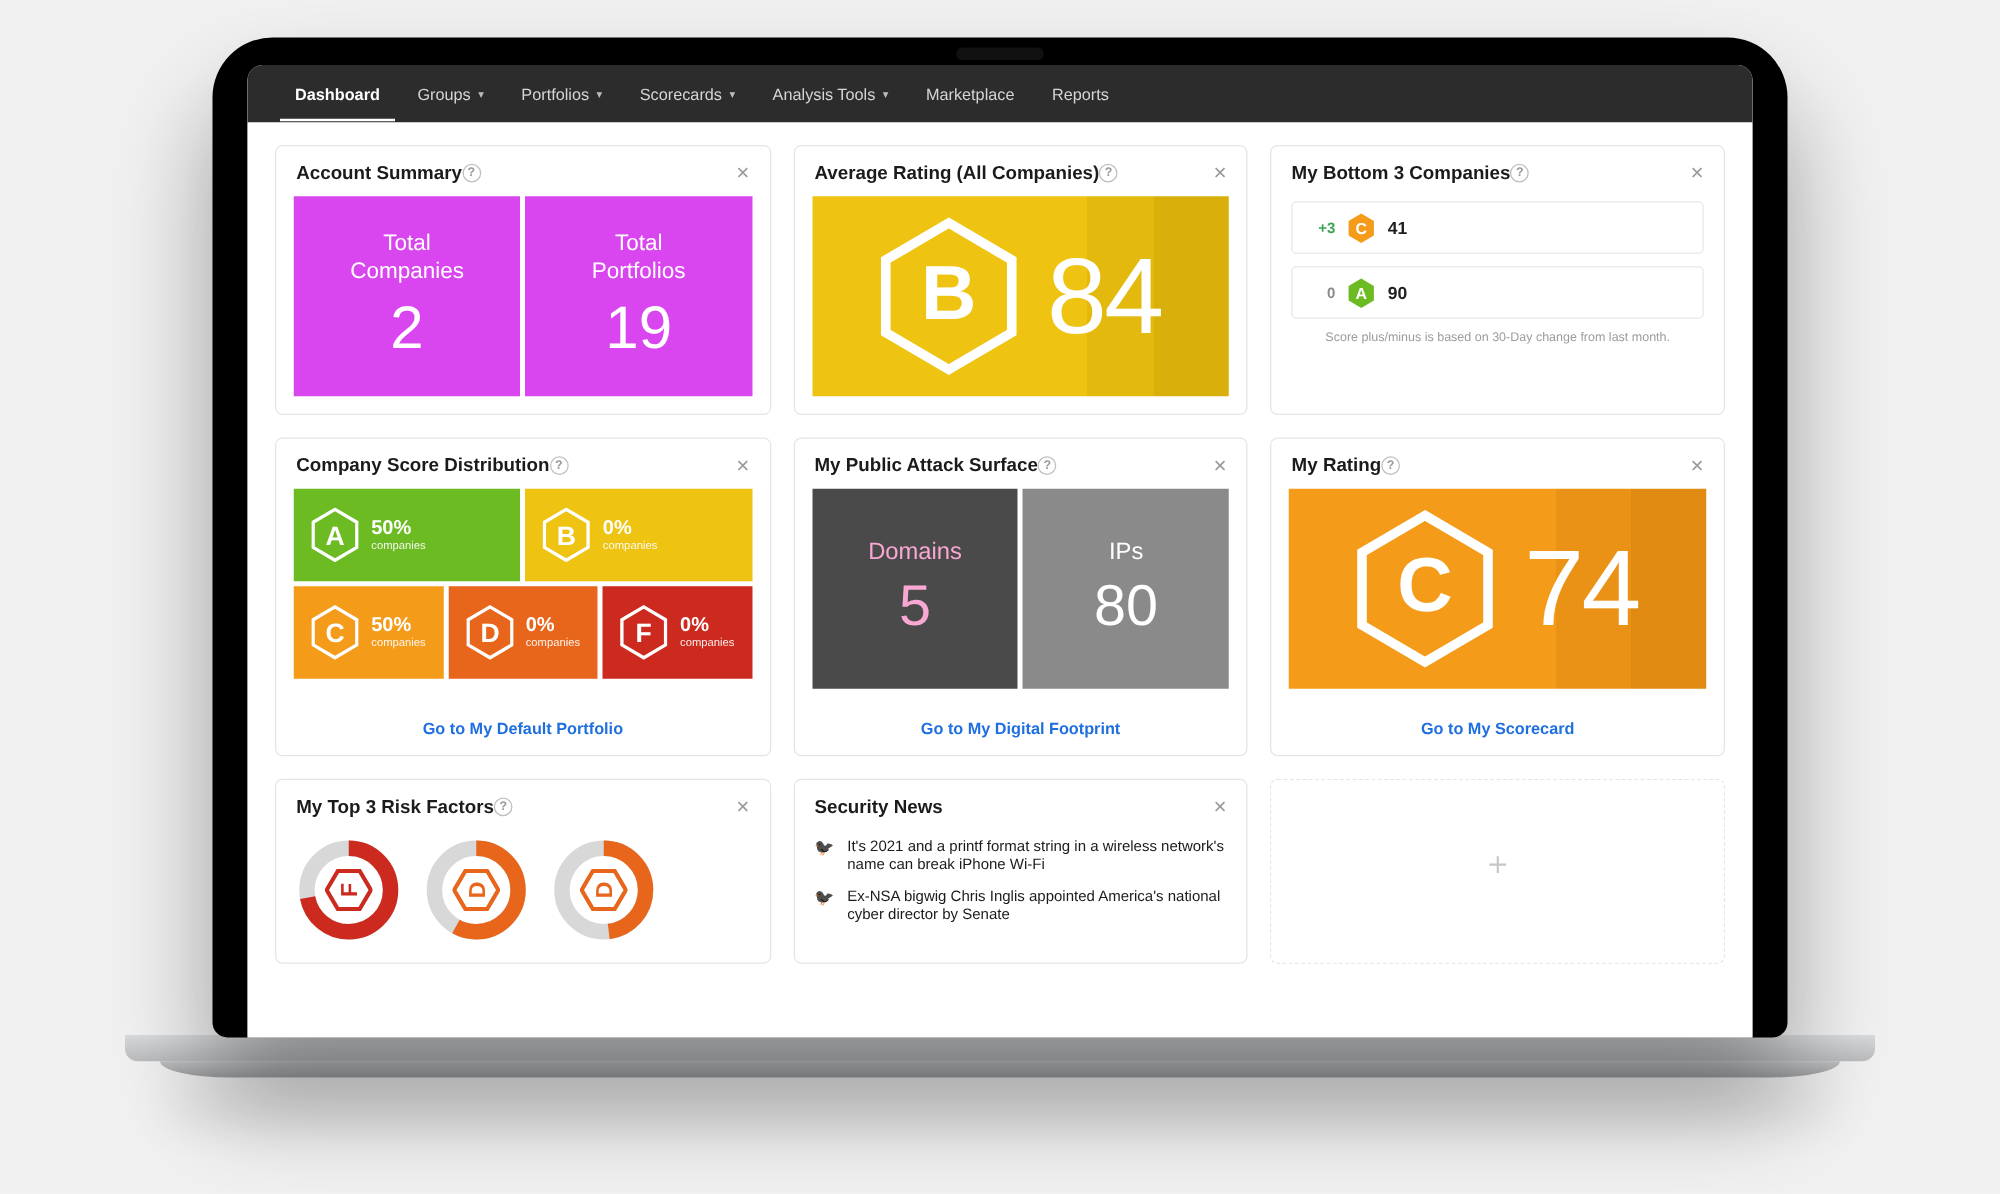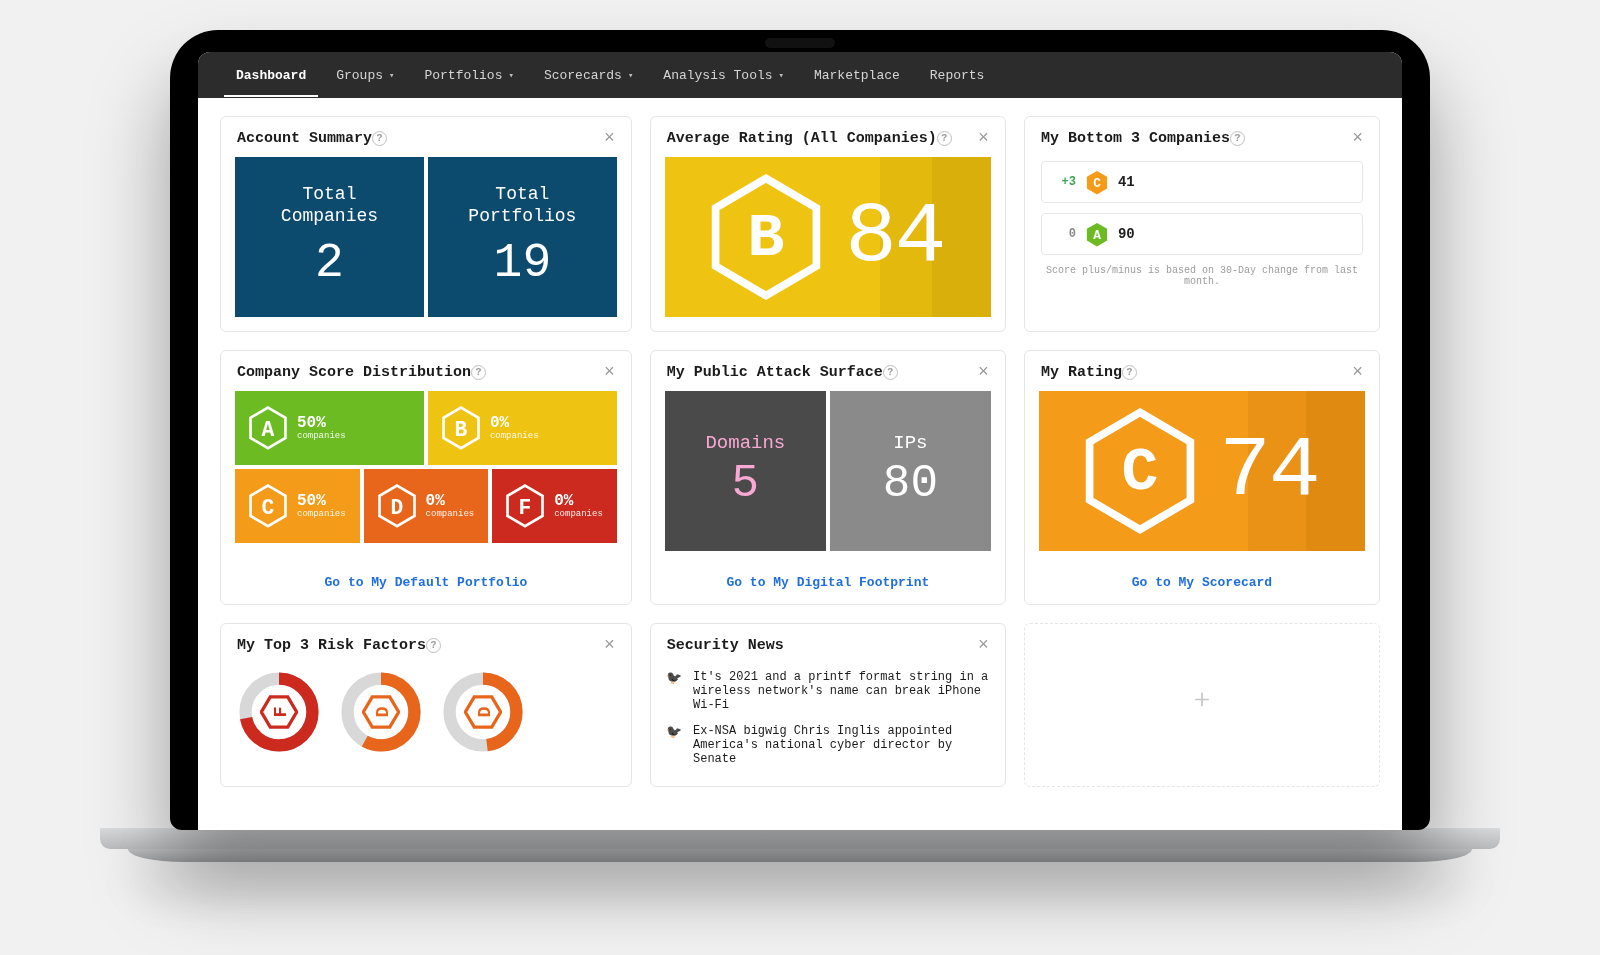--- a/index.html
+++ b/index.html
@@ -3,21 +3,20 @@
 <meta charset="utf-8">
 <style>
   * { box-sizing: border-box; margin: 0; padding: 0; }
   html, body { width: 1600px; height: 955px; font-family: "Helvetica Neue", Arial, sans-serif; background:#f1f1f1; overflow:hidden;}
   
   .stage { width:1600px; height:955px; display:flex; flex-direction:column; align-items:center; justify-content:flex-start; padding-top:30px;}
   .laptop {
     width: 1260px; height: 800px; background:#000; border-radius: 48px 48px 12px 12px; padding: 22px 28px 0 28px;
     box-shadow: 0 50px 80px rgba(0,0,0,.35);
     position:relative;
-    font-family:Liberation Mono, monospace;
   }
   .camera { position:absolute; top:8px; left:50%; transform:translateX(-50%); width:70px; height:10px; background:#111; border-radius:5px;}
   .screen { width:100%; height:100%; background:#fff; border-radius: 12px 12px 0 0; overflow:hidden; display:flex; flex-direction:column;}
   .base { width:1400px; height:34px; margin-top:-2px; display:flex; flex-direction:column; align-items:center;}
   .base-top { width:100%; height:24px; background:linear-gradient(#d9dbdd,#b9bbbd); border-radius:0 0 10px 10px;}
   .base-edge { width:96%; height:14px; background:linear-gradient(#bfc1c3,#9a9c9e); border-radius:0 0 60px 60px/0 0 14px 14px; box-shadow:0 28px 40px rgba(0,0,0,.18);}
   
   .nav { background:#2c2c2c; height:46px; display:flex; align-items:center; padding:0 26px; gap:6px;}
   .nav-item { color:#d5d5d5; font-size:13px; padding:14px 12px; display:flex; align-items:center; gap:6px; cursor:pointer;}
   .nav-item.active { color:#fff; font-weight:600; border-bottom:2px solid #fff; padding-bottom:12px;}
@@ -27,21 +26,21 @@
   .grid { display:grid; grid-template-columns: repeat(3, 1fr); gap:18px;}
   .card { border:1px solid #e4e5e7; border-radius:6px; background:#fff; display:flex; flex-direction:column; position:relative;}
   .card-head { display:flex; align-items:center; justify-content:space-between; padding:12px 16px 10px;}
   .card-title { font-size:15px; font-weight:700; color:#1b1b1b; display:flex; align-items:center; gap:0;}
   .help { width:15px; height:15px; border:1px solid #bfbfbf; border-radius:50%; color:#9a9a9a; font-size:10px; display:inline-flex; align-items:center; justify-content:center;}
   .close { color:#9a9a9a; font-size:18px; cursor:pointer; line-height:1;}
   .card-body { padding: 0 14px 14px; flex:1;}
   .card-footer-link { text-align:center; color:#1f6fe0; font-size:13px; font-weight:600; padding:10px 0 14px; cursor:pointer;}
   
   .summary-tiles { display:flex; gap:4px; height:160px;}
-  .tile-teal { flex:1; background:#0c4a6e; display:flex; flex-direction:column; align-items:center; justify-content:center; color:#fff;}
+  .tile-teal { flex:1; background:#d946ef; display:flex; flex-direction:column; align-items:center; justify-content:center; color:#fff;}
   .tile-teal .lbl { font-size:18px; line-height:1.2; text-align:center; margin-bottom:8px;}
   .tile-teal .val { font-size:48px; font-weight:300;}
   .hero { height:160px; display:flex; align-items:center; justify-content:center; gap:24px; color:#fff;}
   .hero.yellow { background:linear-gradient(90deg,#efc311 0%, #efc311 66%, #e3b90e 66%, #e3b90e 82%, #d9b00b 82%);}
   .hero.orange { background:linear-gradient(90deg,#f49b1a 0%, #f49b1a 64%, #ea9215 64%, #ea9215 82%, #e08a11 82%);}
   .hex { width:110px; height:126px; display:flex; align-items:center; justify-content:center;}
   .hex svg { width:100%; height:100%; overflow:visible;}
   .hero-score { font-size:86px; font-weight:300; letter-spacing:-2px;}
   .bottom-list { display:flex; flex-direction:column; gap:10px; padding:4px 2px;}
   .brow { border:1px solid #e6e7e9; border-radius:4px; padding:8px 12px; display:flex; align-items:center; gap:10px; cursor:pointer;}

